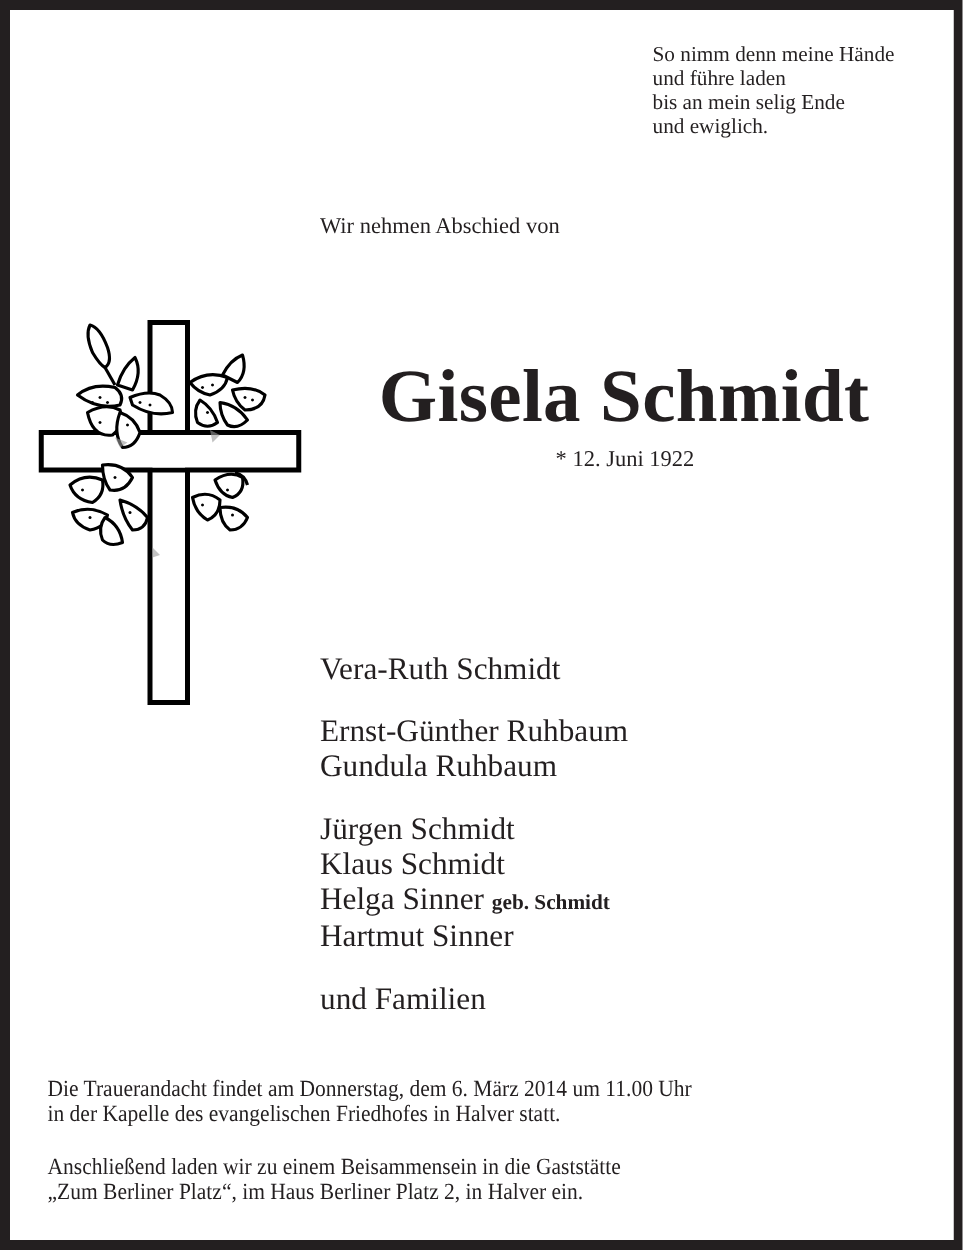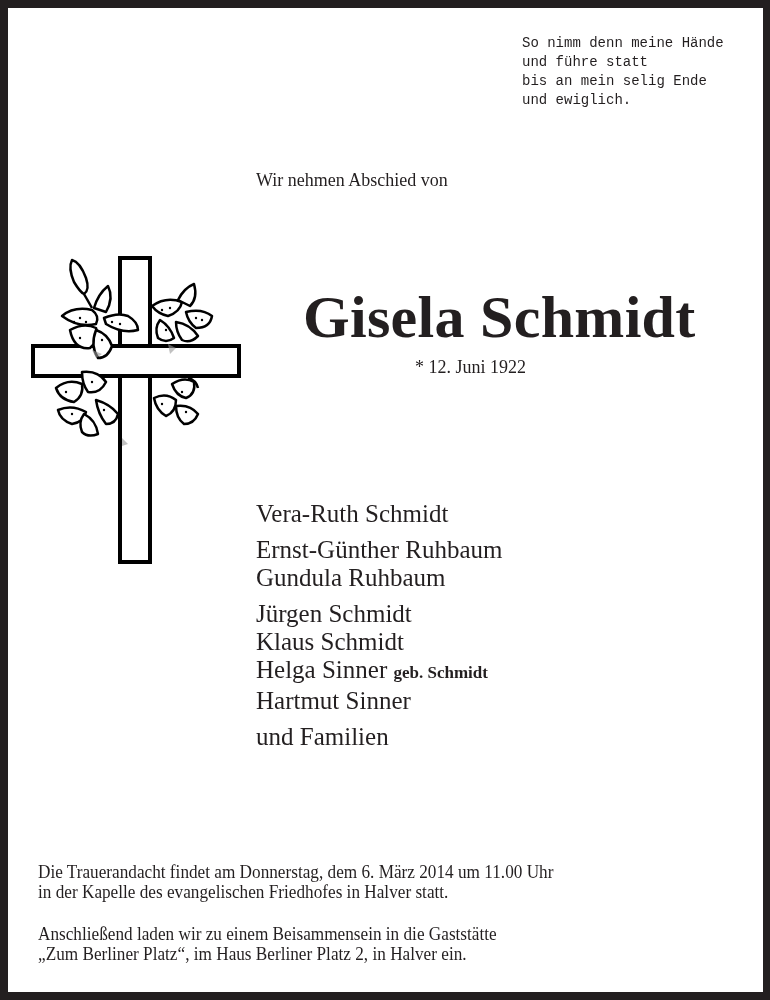--- a/index.html
+++ b/index.html
@@ -1,40 +1,40 @@
 <!DOCTYPE html>
 <html><head>
 <meta charset="utf-8">
 <style>
   html, body { margin:0; padding:0; }
   body { width:770px; height:1000px; position:relative; background:#231f20; overflow:hidden;
          font-family:"Liberation Serif", "DejaVu Serif", serif; color:#231f20; }
   .page { position:absolute; left:8px; top:8px; width:755px; height:984px; background:#fff; }
   .abs { position:absolute; white-space:nowrap; }
-  .verse { left:522px; top:34px; font-size:14px; line-height:19px;font-family:Liberation Mono, monospace; }
+  .verse { left:522px; top:34px; font-size:17px; line-height:19px; }
   .verse div { white-space:nowrap; }
   .intro { left:256px; top:170px; font-size:18px; }
   .name { left:303px; top:282px; font-size:60px; line-height:70px; letter-spacing:0.3px;font-weight:bold; }
-  .dates { left:425px; top:357px; font-size:18px; line-height:21px; text-align:left; width:170px; margin-left:-10px; }
+  .dates { left:425px; top:357px; font-size:18px; line-height:21px; text-align:center; width:170px; margin-left:-10px; }
   .mourners { left:256px; top:500px; font-size:25px; line-height:28px; }
-  .mourners .grp { margin-bottom:8px; }
+  .mourners .grp { margin-bottom:8px;margin-top:22px; }
   .mourners .row { white-space:nowrap; }
   .mourners .note { font-size:17px;font-weight:bold; }
   .service { left:38px; top:862px; font-size:18.5px; line-height:20px; transform:scaleX(0.93); transform-origin:left top; }
   .service p { margin:0 0 22px 0; }
   .cross-art { position:absolute; left:12px; top:240px; }
 </style>
 </head>
 <body>
 
 <div class="page"></div>
 
 <div class="abs verse">
   <div>So nimm denn meine Hände</div>
-  <div>und führe statt</div>
+  <div>und führe laden</div>
   <div>bis an mein selig Ende</div>
   <div>und ewiglich.</div>
 </div>
 
 <div class="abs intro">Wir nehmen Abschied von</div>
 
 <svg class="cross-art" width="240" height="330" viewBox="12 240 240 330">
   <g fill="#fff" stroke="#000" stroke-width="4">
     <rect x="120" y="258" width="30" height="304"></rect>
     <rect x="33" y="346" width="206" height="30"></rect>

